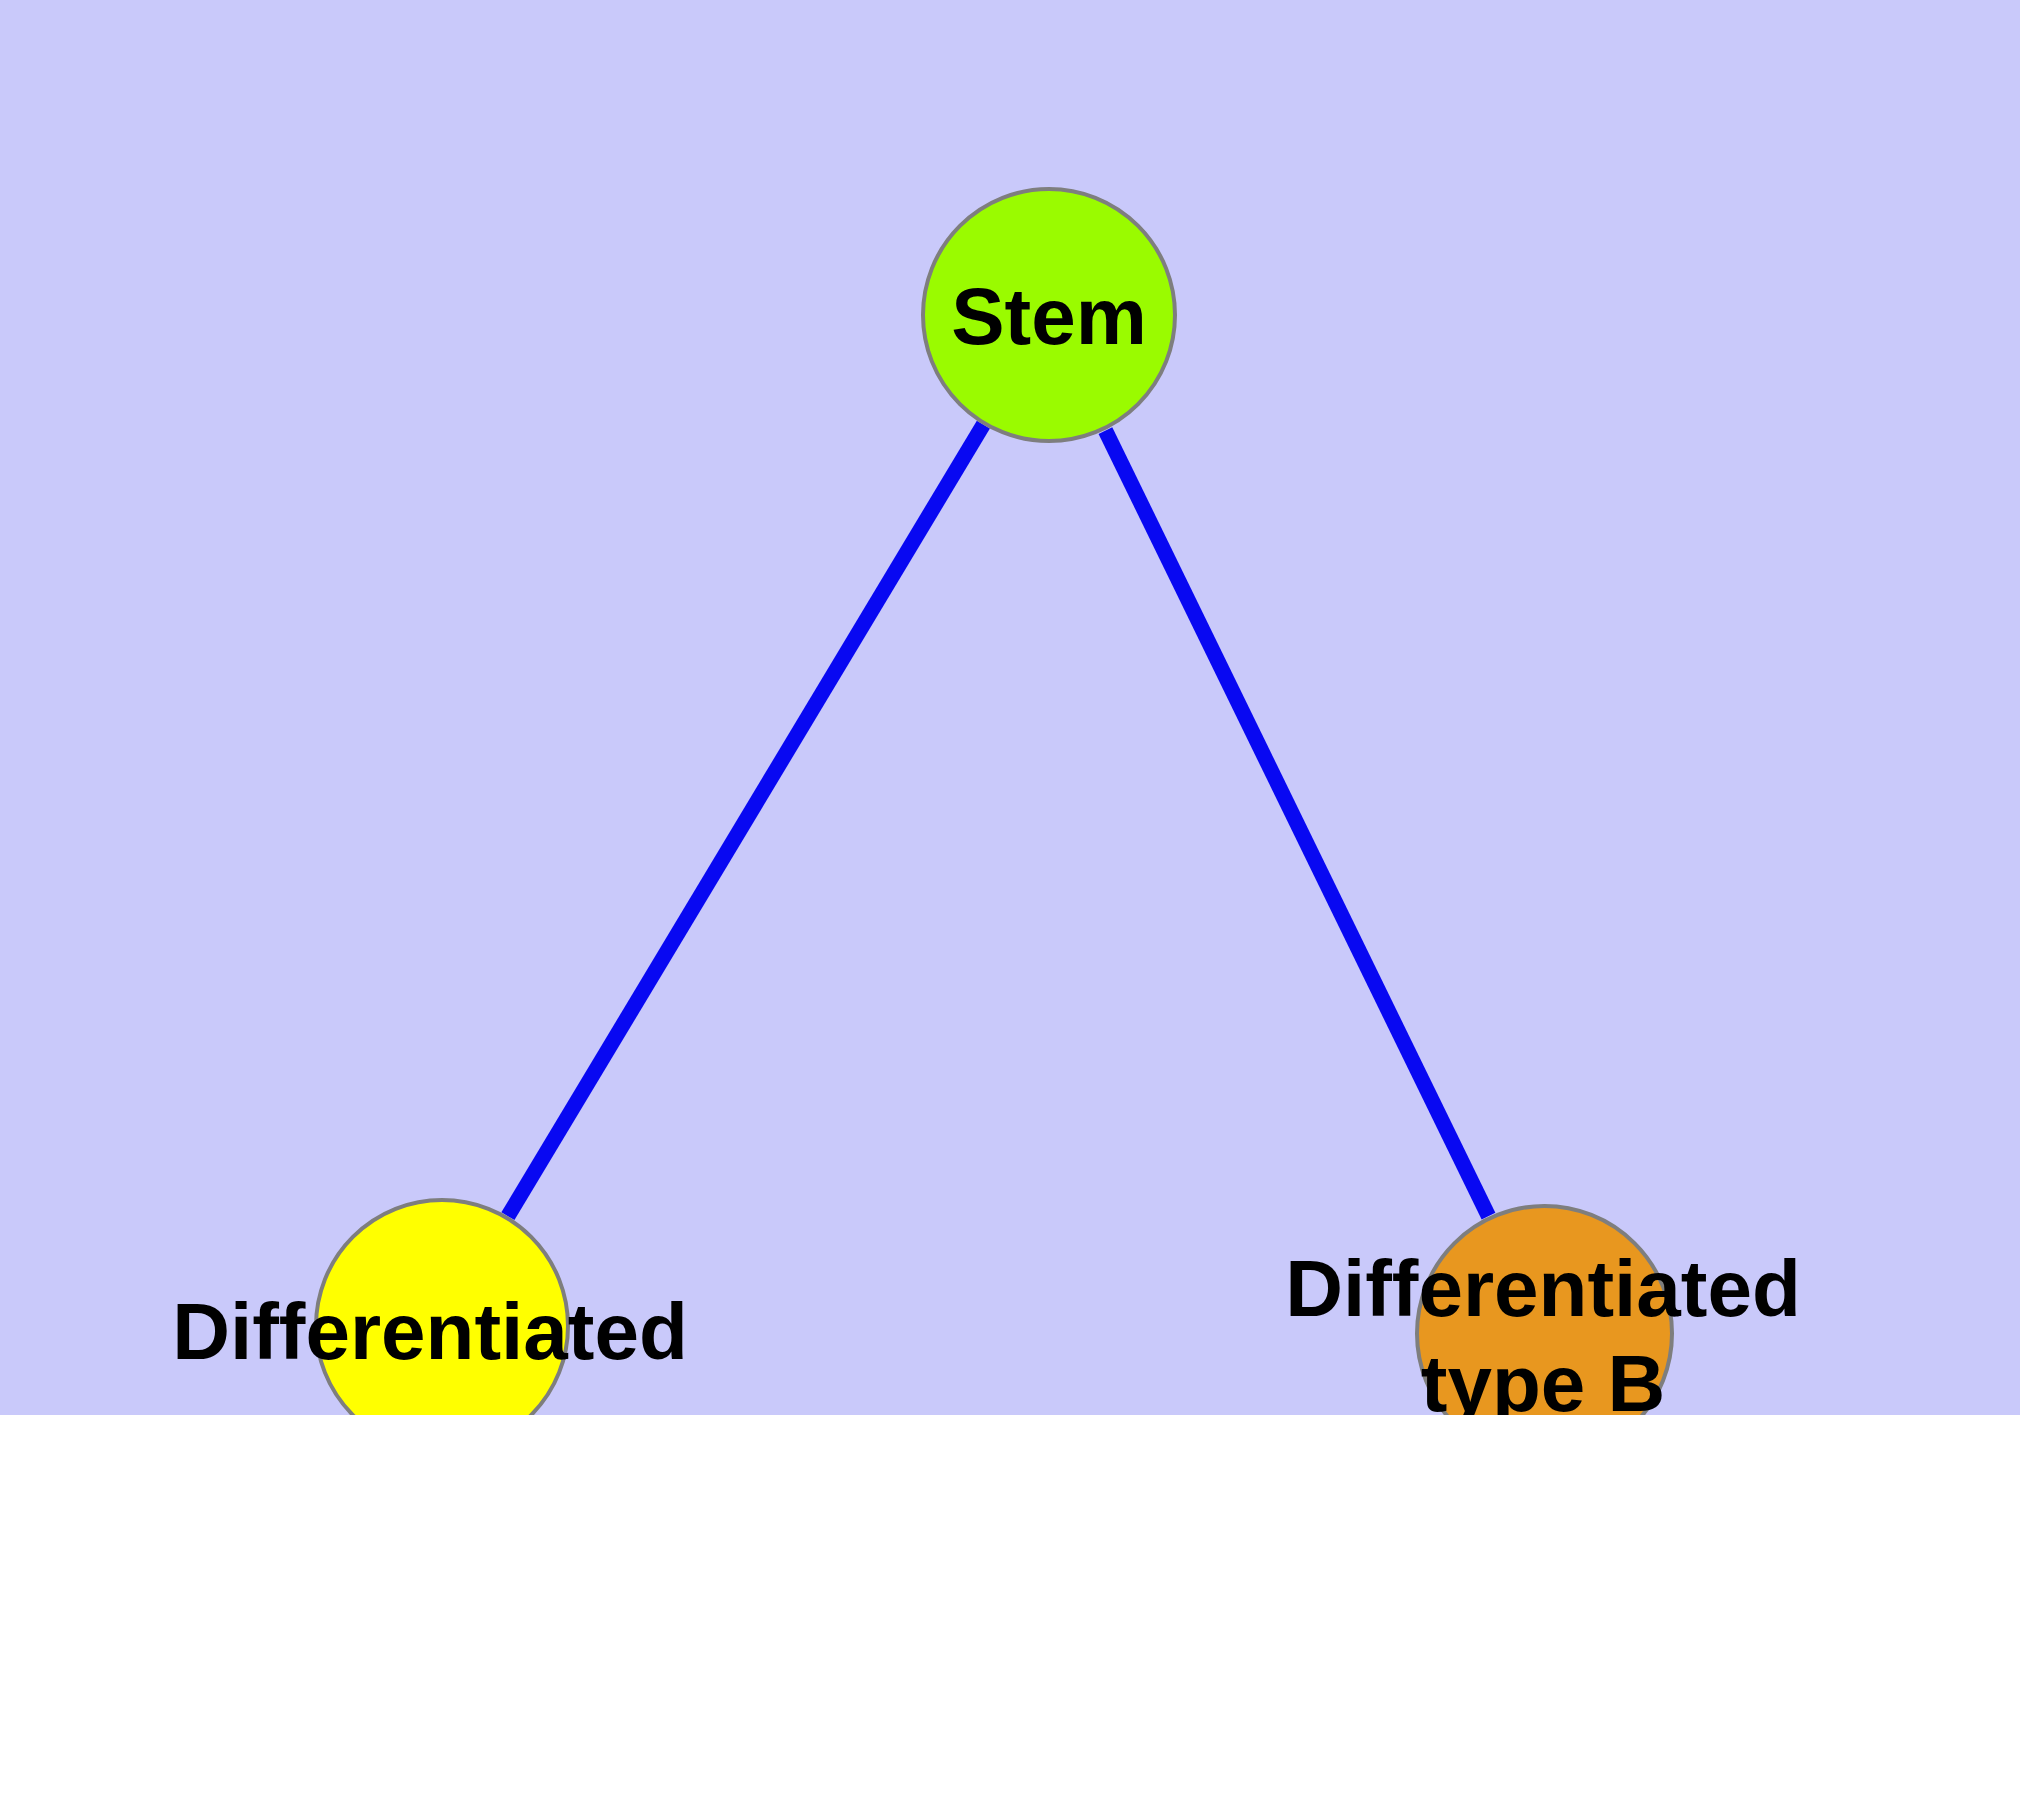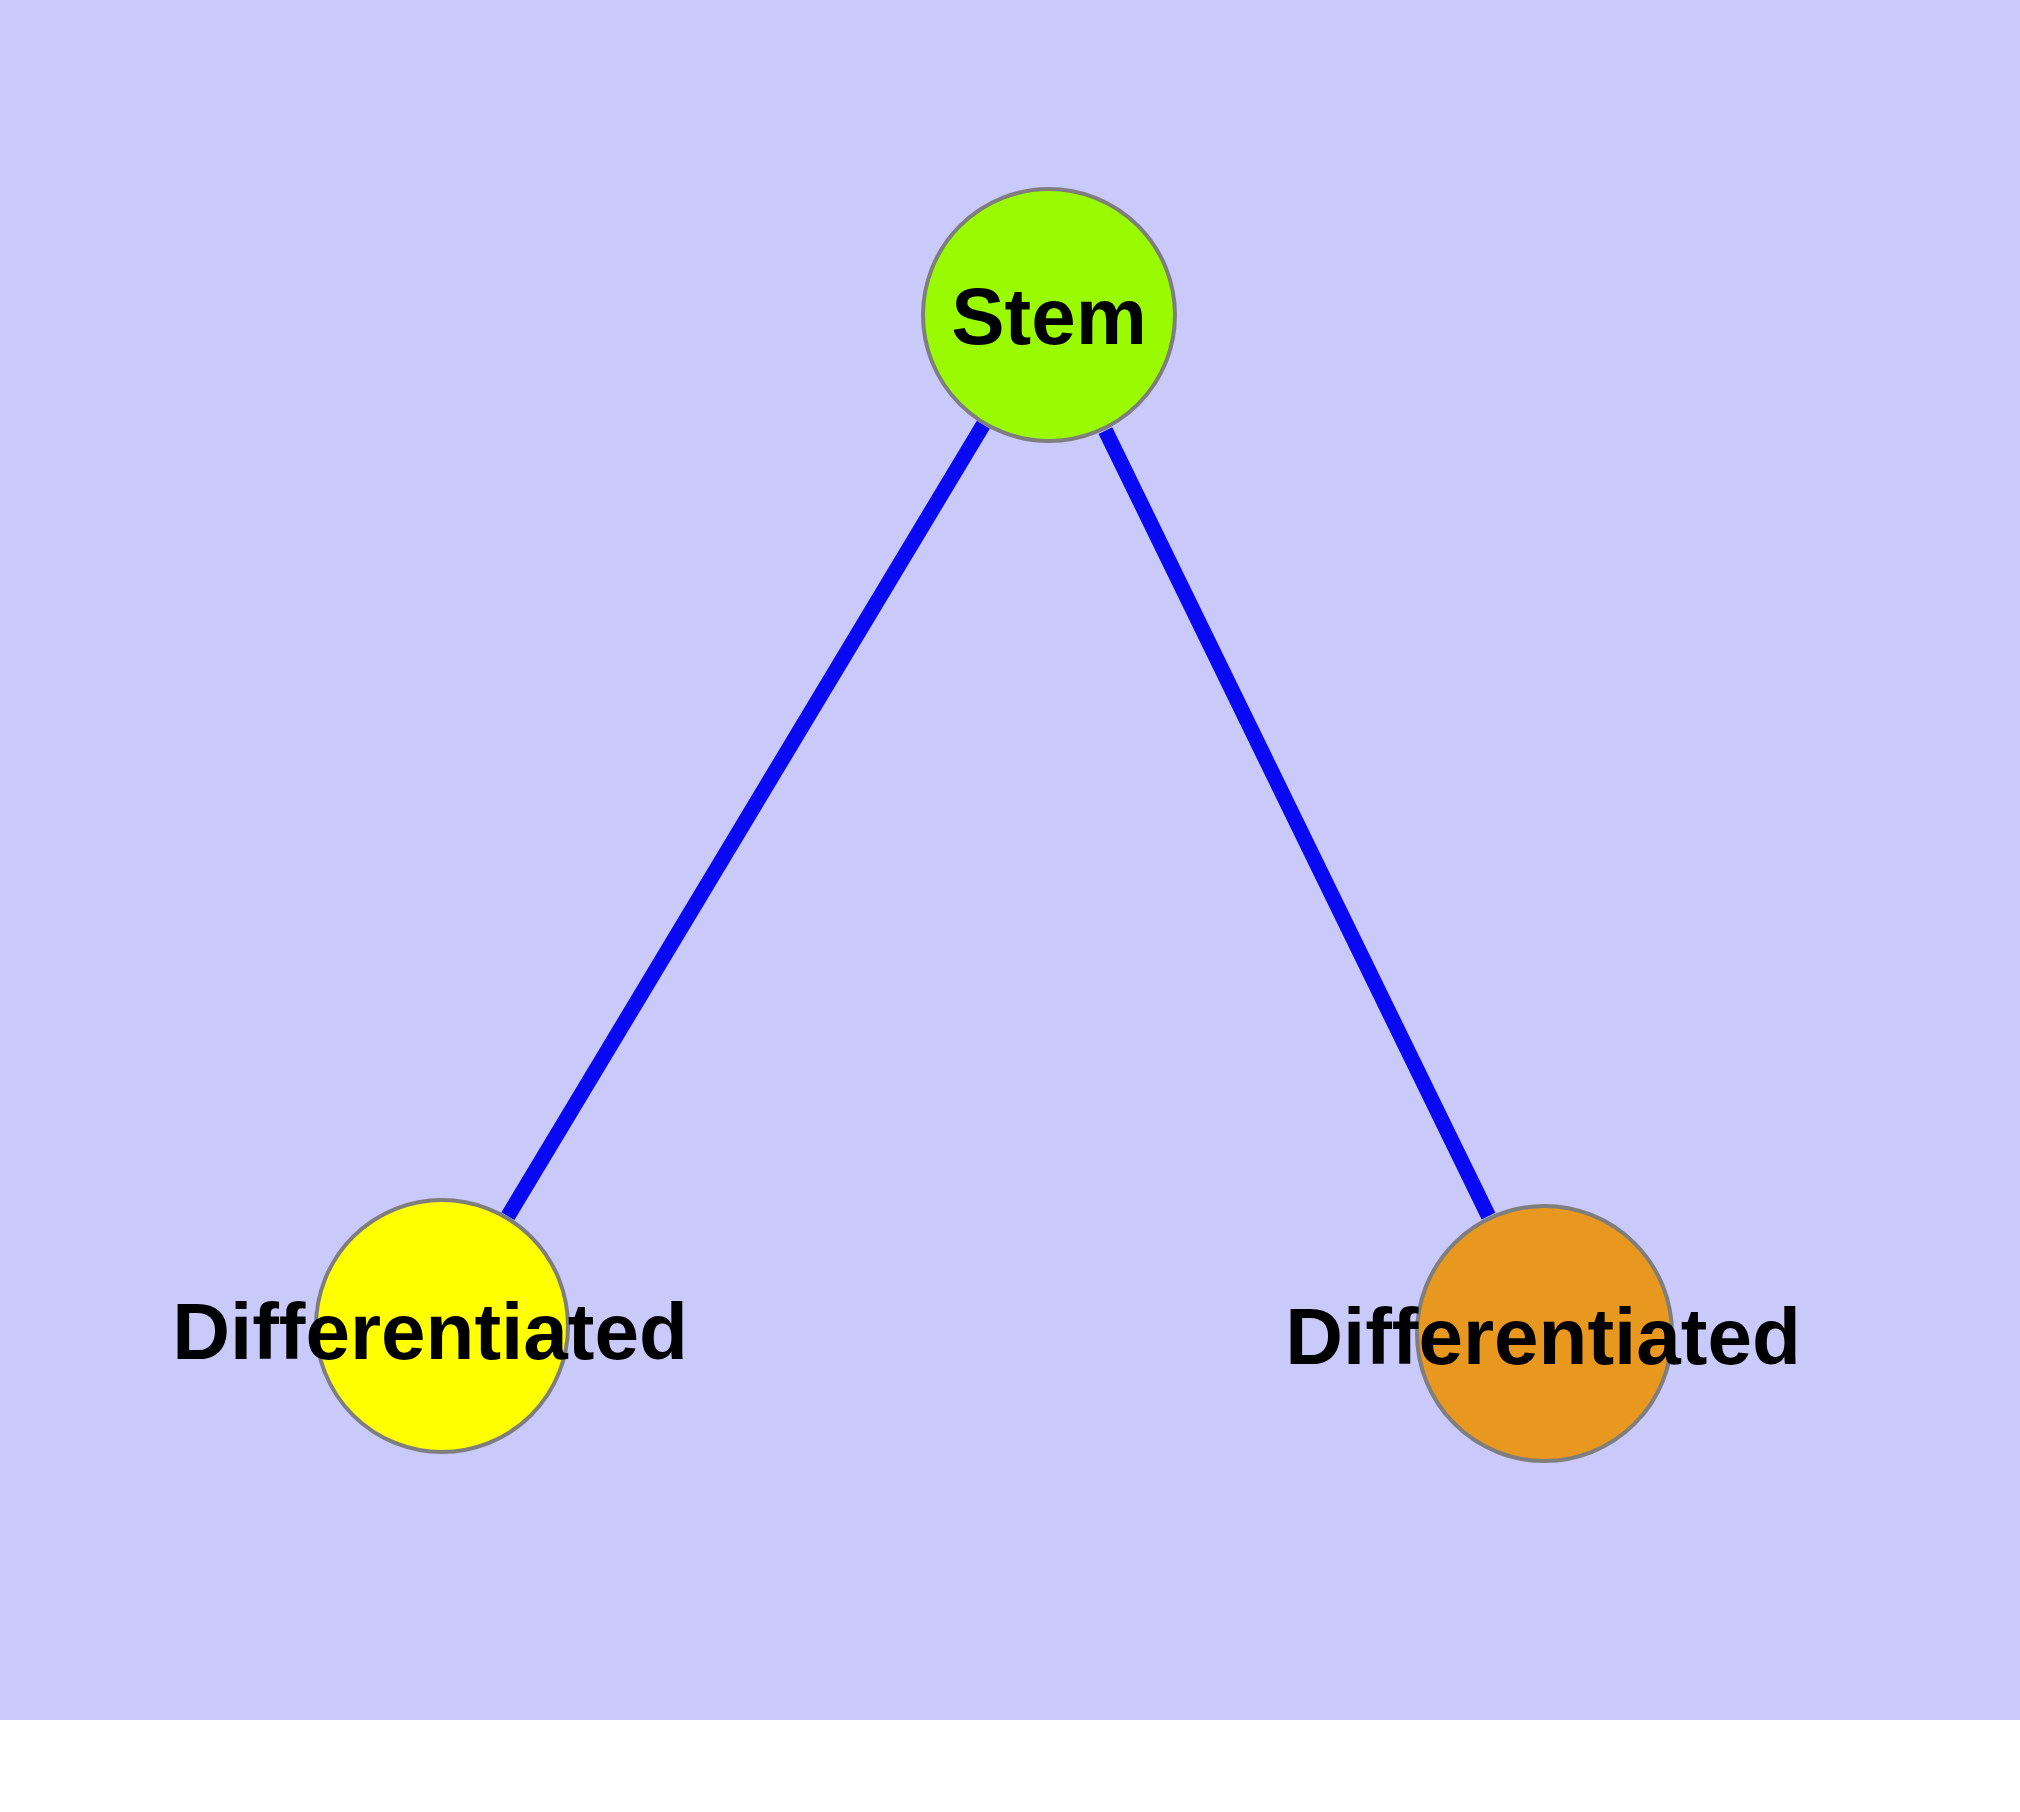--- a/index.html
+++ b/index.html
@@ -2,21 +2,21 @@
 <html style="font-size:13.6px"><head>
 <meta charset="utf-8">
 <style>
   html, body {
     margin: 0;
     padding: 0;
   }
   .canvas {
     position: relative;
     width: 2021px;
-    height: 1720px;
+    height: 1415px;
     overflow: hidden;
     font-family: "Liberation Sans", sans-serif;
   }
   .edges-layer {
     position: absolute;
     left: 0;
     top: 0;
     width: 2021px;
     height: 1812px;
     display: block;
@@ -62,16 +62,17 @@
   <div class="node-label label-stem" style="color: rgb(0, 0, 0);">
     <span>Stem</span>
   </div>
 
   <div class="node-label label-type-a" style="color: rgb(0, 0, 0);">
     <span>Differentiated</span>
   </div>
 
   <div class="node-label label-type-b" style="color: rgb(0, 0, 0);">
     <span>Differentiated</span>
+    <span>type B</span>
   </div>
 
 </div>
 
 
 </body></html>

